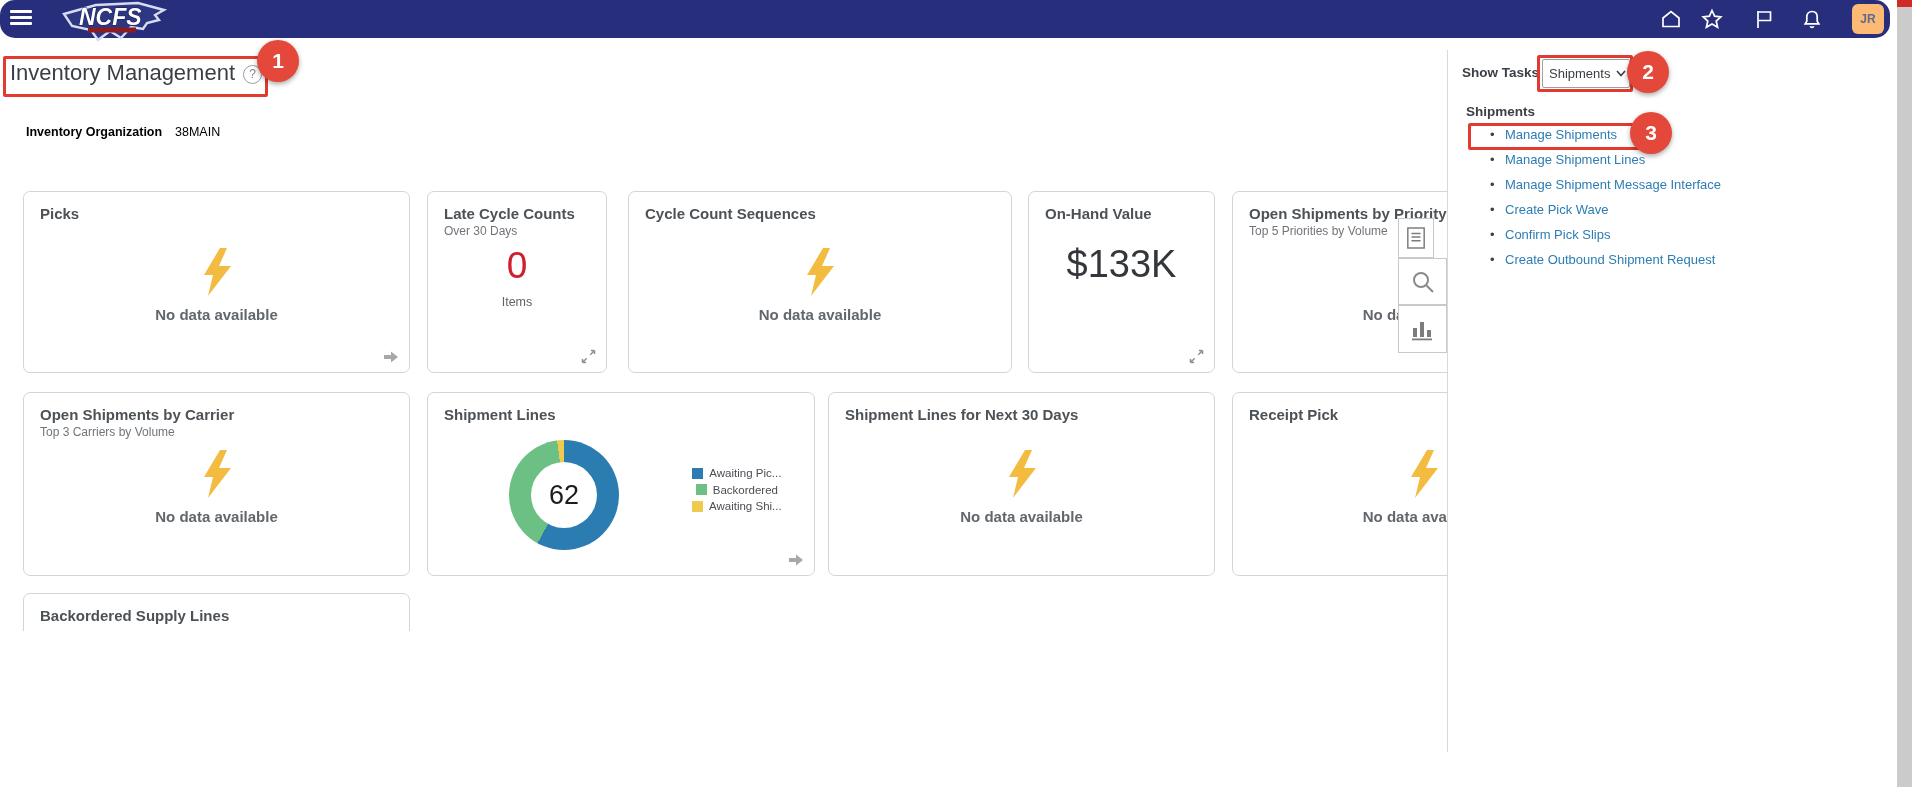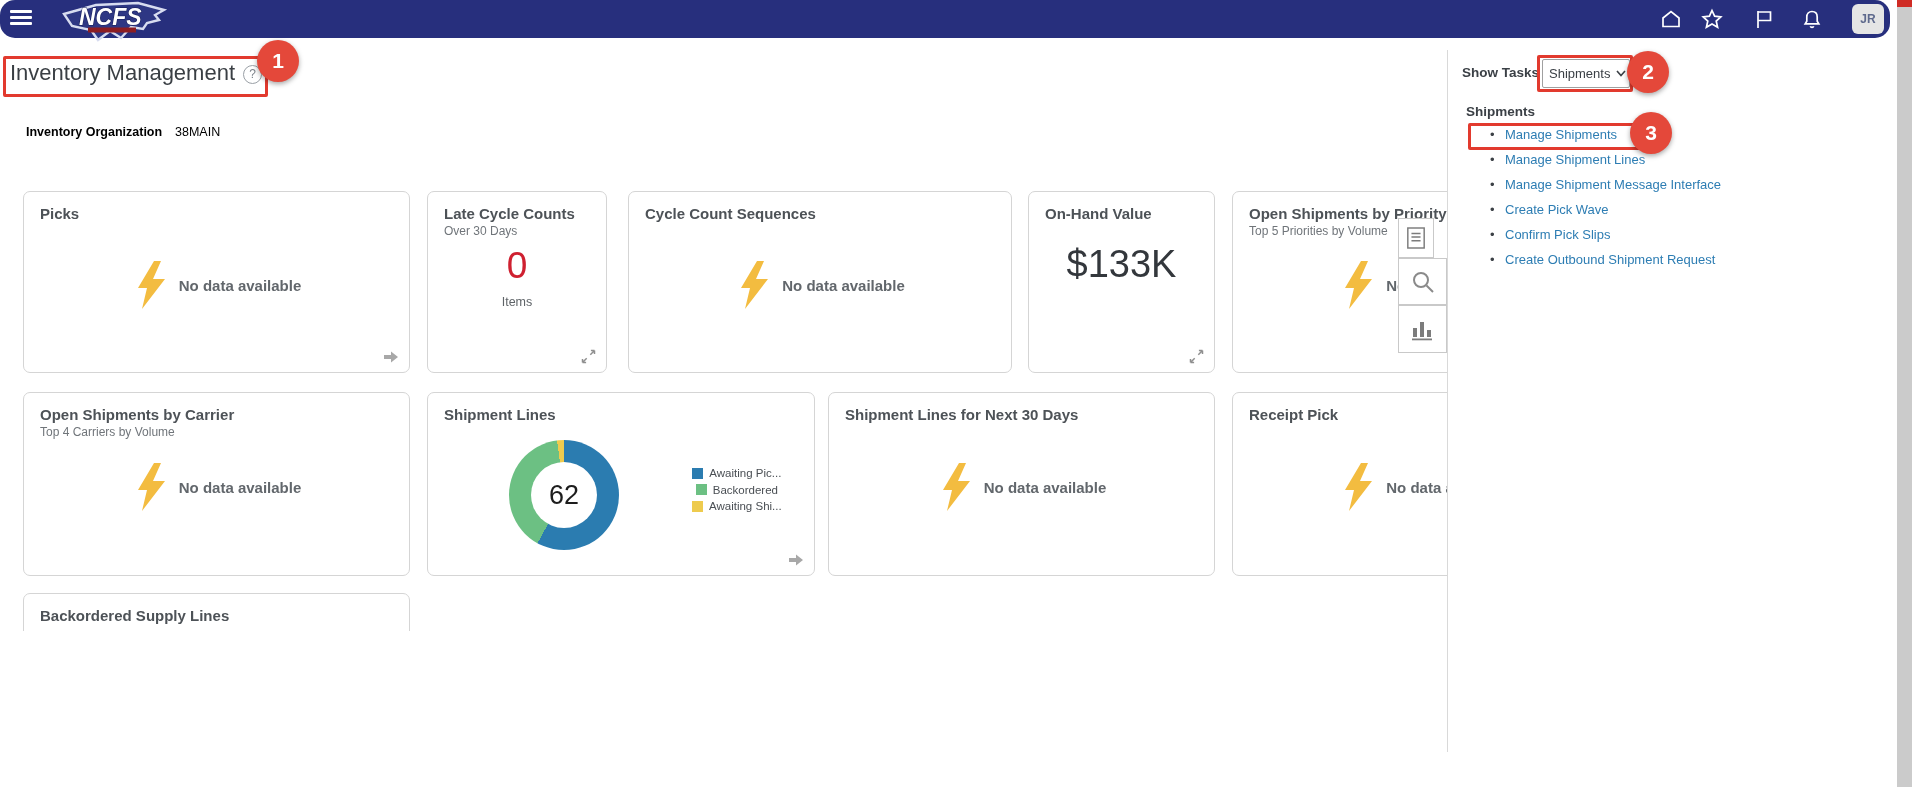--- a/index.html
+++ b/index.html
@@ -10,41 +10,41 @@
   *{box-sizing:border-box; margin:0; padding:0;}
   body{font-family:"Liberation Sans","DejaVu Sans",sans-serif; background:#fff;}
   #screen{position:relative; width:1912px; height:787px; overflow:hidden; background:#fff;}
 
   
   #header{position:absolute; left:0; top:0; width:1890px; height:38px; background:var(--header-bg); z-index:10;border-radius:15px;}
   .hamburger{position:absolute; left:10px; top:10px; width:22px; height:18px; cursor:pointer;}
   .hamburger span{display:block; width:22px; height:2.6px; background:#fff; border-radius:1px; margin-bottom:3.6px;}
   .logo{position:absolute; left:58px; top:-2px; width:112px; height:46px;}
   .hdr-icon{position:absolute; top:7px; width:24px; height:24px; cursor:pointer;}
-  .avatar{position:absolute; left:1852px; top:4px; width:32px; height:30px; background:#e5e5e5; border-radius:6px;
+  .avatar{position:absolute; left:1852px; top:4px; width:32px; height:30px; background:#fdba74; border-radius:6px;
           display:flex; align-items:center; justify-content:center; font-size:12px; font-weight:bold; color:#5f6a8d; cursor:pointer;}
 
   
   #scrollbar{position:absolute; left:1897px; top:0; width:15px; height:787px; background:#cbcbcb;}
   #scrollbar .marker{position:absolute; left:0; top:0; width:15px; height:7px; background:#cf2b24;}
 
   
   #main{position:absolute; left:0; top:38px; width:1447px; height:593px; overflow:hidden; background:#fff;}
   #page-title{position:absolute; left:10px; top:22px; font-size:22px; color:#3a3f44; white-space:nowrap;}
   .help{display:inline-flex; width:19px; height:19px; border:1.5px solid #9aa0a6; border-radius:50%;
         align-items:center; justify-content:center; font-size:12px; color:#7d848b; margin-left:8px; vertical-align:2px; cursor:pointer;}
   #org-row{position:absolute; left:26px; top:87px; font-size:12.5px; color:#000000; white-space:nowrap;}
   #org-row .lbl{font-weight:bold;}
   #org-row .val{position:absolute; left:149px; top:0; font-weight:normal;}
 
   
   .card{position:absolute; background:#fff; border:1px solid var(--card-border); border-radius:7px; padding:13px 16px; cursor:pointer;}
   .card-title{font-size:15px; font-weight:bold; color:#4d5257; white-space:nowrap;}
   .card-sub{font-size:12px; color:#70757a; margin-top:2px; white-space:nowrap;}
-  .nodata{position:absolute; left:0; top:0; width:100%; height:100%; display:flex; flex-direction:row;
+  .nodata{position:absolute; left:0; top:0; width:100%; height:100%; display:flex; flex-direction:column;
           align-items:center; justify-content:center; gap:9px; padding-top:6px;}
   .nodata-text{font-size:15px; font-weight:bold; color:#62676c; white-space:nowrap;}
   .metric{text-align:center;}
   .metric-value{font-size:37px; line-height:1.1; color:#33373c;}
   .value-red{color:var(--value-red);}
   .value-blue{color:var(--value-blue);}
   .metric-label{font-size:12.5px; color:#5f6468; margin-top:8px;}
   .corner{position:absolute; right:10px; bottom:8px; cursor:pointer;}
 
   
@@ -176,21 +176,21 @@
       <div class="nodata">
         <svg width="38" height="50" viewBox="0 0 38 50">
           <path d="M22 1 L6 28 h9 L10 49 L33 19 h-12 L29 1 Z" fill="#F3BC40"></path>
           </svg>
         <div class="nodata-text">No data available</div>
       </div>
     </div>
 
     <div class="card" style="left:23px; top:354px; width:387px; height:184px;">
       <div class="card-title">Open Shipments by Carrier</div>
-      <div class="card-sub">Top 4 Carriers by Volume</div>
+      <div class="card-sub">Top 3 Carriers by Volume</div>
       <div class="nodata">
         <svg width="38" height="50" viewBox="0 0 38 50">
           <path d="M22 1 L6 28 h9 L10 49 L33 19 h-12 L29 1 Z" fill="#F3BC40"></path>
           </svg>
         <div class="nodata-text">No data available</div>
       </div>
     </div>
 
     <div class="card" style="left:427px; top:354px; width:388px; height:184px;">
       <div class="card-title">Shipment Lines</div>

